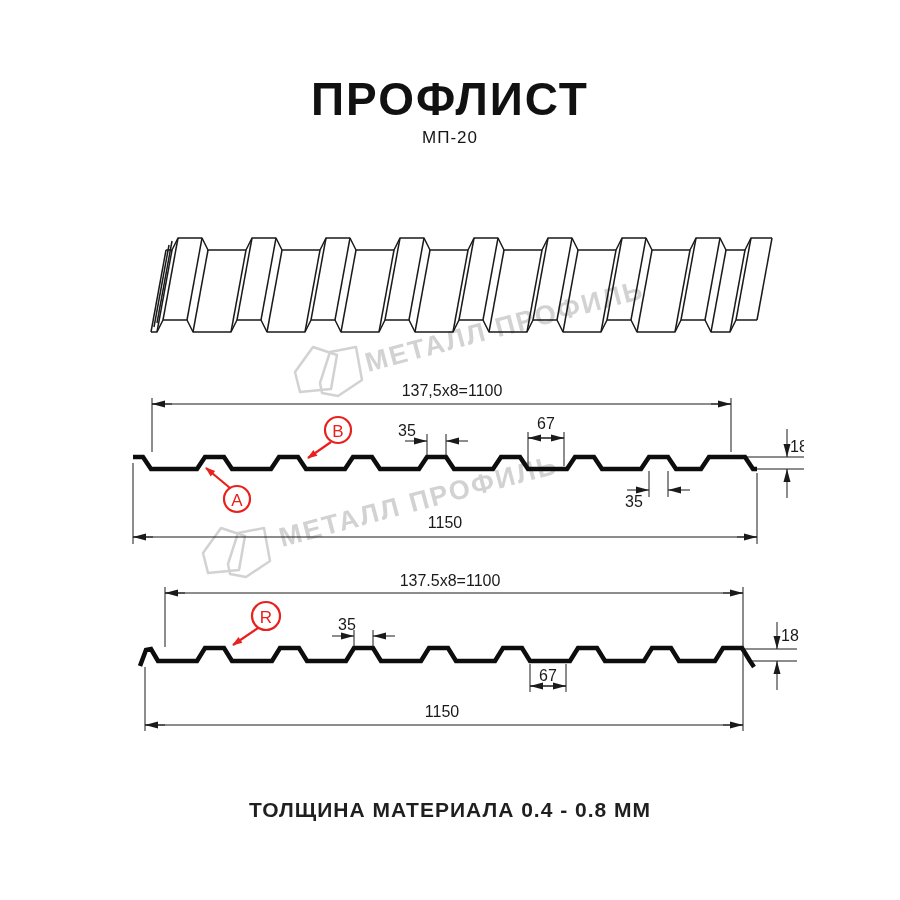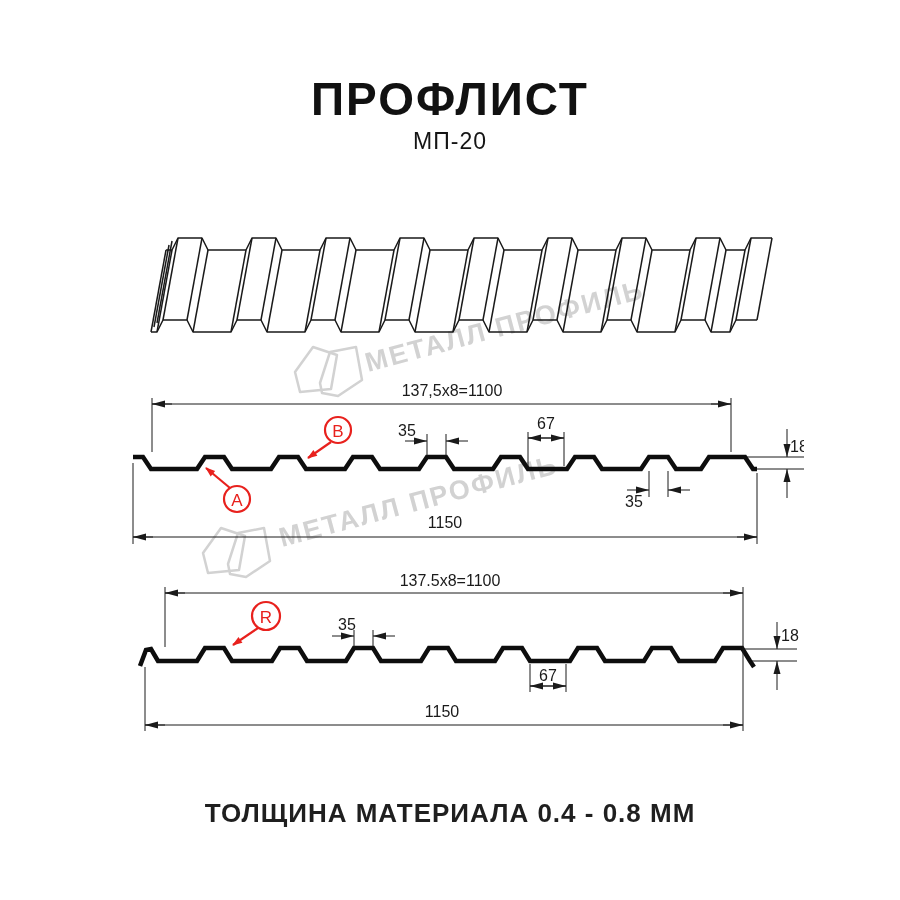--- a/index.html
+++ b/index.html
@@ -1,23 +1,23 @@
 <!DOCTYPE html>
 <html><head>
 <meta charset="utf-8">
 <style>
   html,body{margin:0;padding:0;background:#fff;}
   .stage{position:relative;width:804px;height:900px;background:#fff;overflow:hidden;
          font-family:"Liberation Sans",sans-serif;color:#1a1a1a;}
   .title{position:absolute;left:0;top:72px;width:900px;text-align:center;
          font-size:46px;font-weight:800;letter-spacing:2px;color:#111;}
   .subtitle{position:absolute;left:0;top:128px;width:900px;text-align:center;
-         font-size:23px;font-weight:500;letter-spacing:1px;color:#151515;}
+         font-size:17px;font-weight:500;letter-spacing:1px;color:#151515;}
   .footer{position:absolute;left:0;top:798px;width:900px;text-align:center;
-         font-size:26px;font-weight:600;letter-spacing:1px;color:#1f1f1f;}
+         font-size:21px;font-weight:600;letter-spacing:1px;color:#1f1f1f;}
   svg.draw{position:absolute;left:0;top:0;}
   .thin{fill:none;stroke:#1a1a1a;stroke-width:1;}
   .prof{fill:none;stroke:#0d0d0d;stroke-width:4.5;stroke-linejoin:miter;}
   .dimtxt{font-family:"Liberation Sans",sans-serif;font-size:16px;fill:#1a1a1a;}
   .red{stroke:#e8211d;fill:none;stroke-width:2.2;}
   .redtxt{font-family:"Liberation Sans",sans-serif;font-size:17px;fill:#e8211d;}
   .wmtext{font-family:"Liberation Sans",sans-serif;font-size:27px;font-weight:bold;
           letter-spacing:2px;fill:#d2d2d2;}
   .wmlogo{fill:none;stroke:#d2d2d2;stroke-width:2.5;stroke-linejoin:round;}
   #sheet3d path,#sheet3d line{fill:none;stroke:#1a1a1a;stroke-width:1.5;stroke-linejoin:round;}

